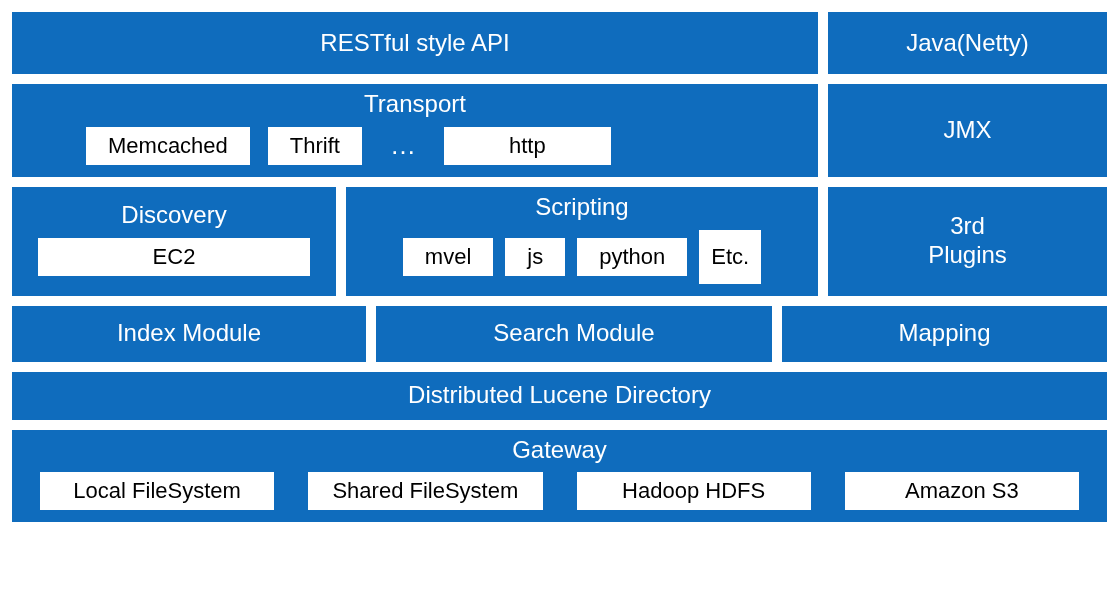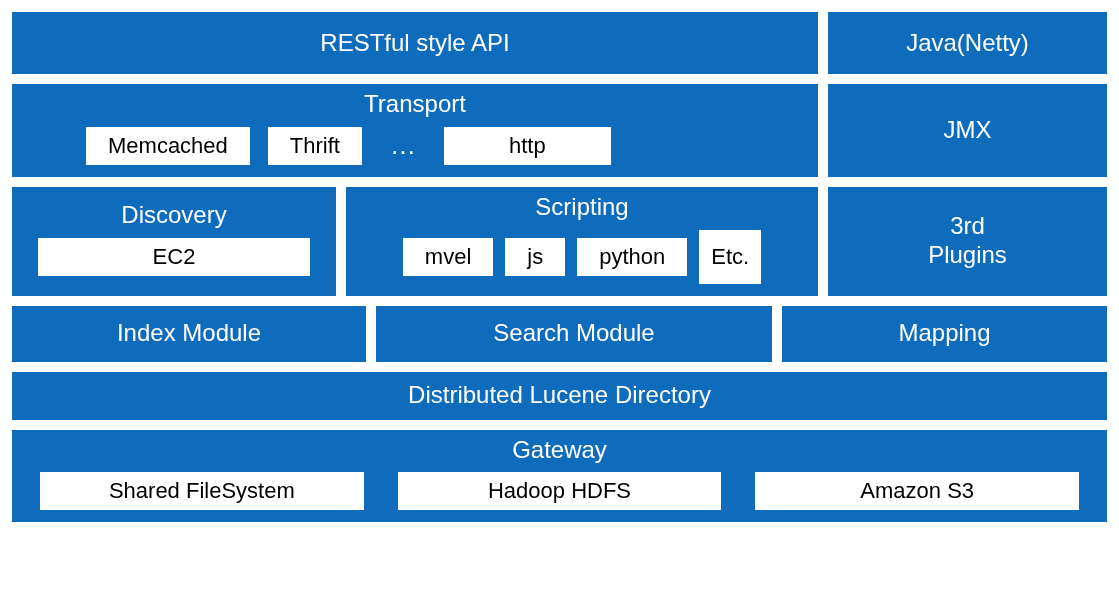--- a/index.html
+++ b/index.html
@@ -148,20 +148,21 @@
   <div class="row">
     <div class="block r5a">
       <div class="block-title">Distributed Lucene Directory</div>
     </div>
   </div>
 
   <div class="row">
     <div class="block r6a">
       <div class="block-title">Gateway</div>
       <div class="sub-row">
+        <div class="sub-block">Local FileSystem</div>
         <div class="sub-block">Shared FileSystem</div>
         <div class="sub-block">Hadoop HDFS</div>
         <div class="sub-block">Amazon S3</div>
       </div>
     </div>
   </div>
 
 </div>
 
 </body></html>

